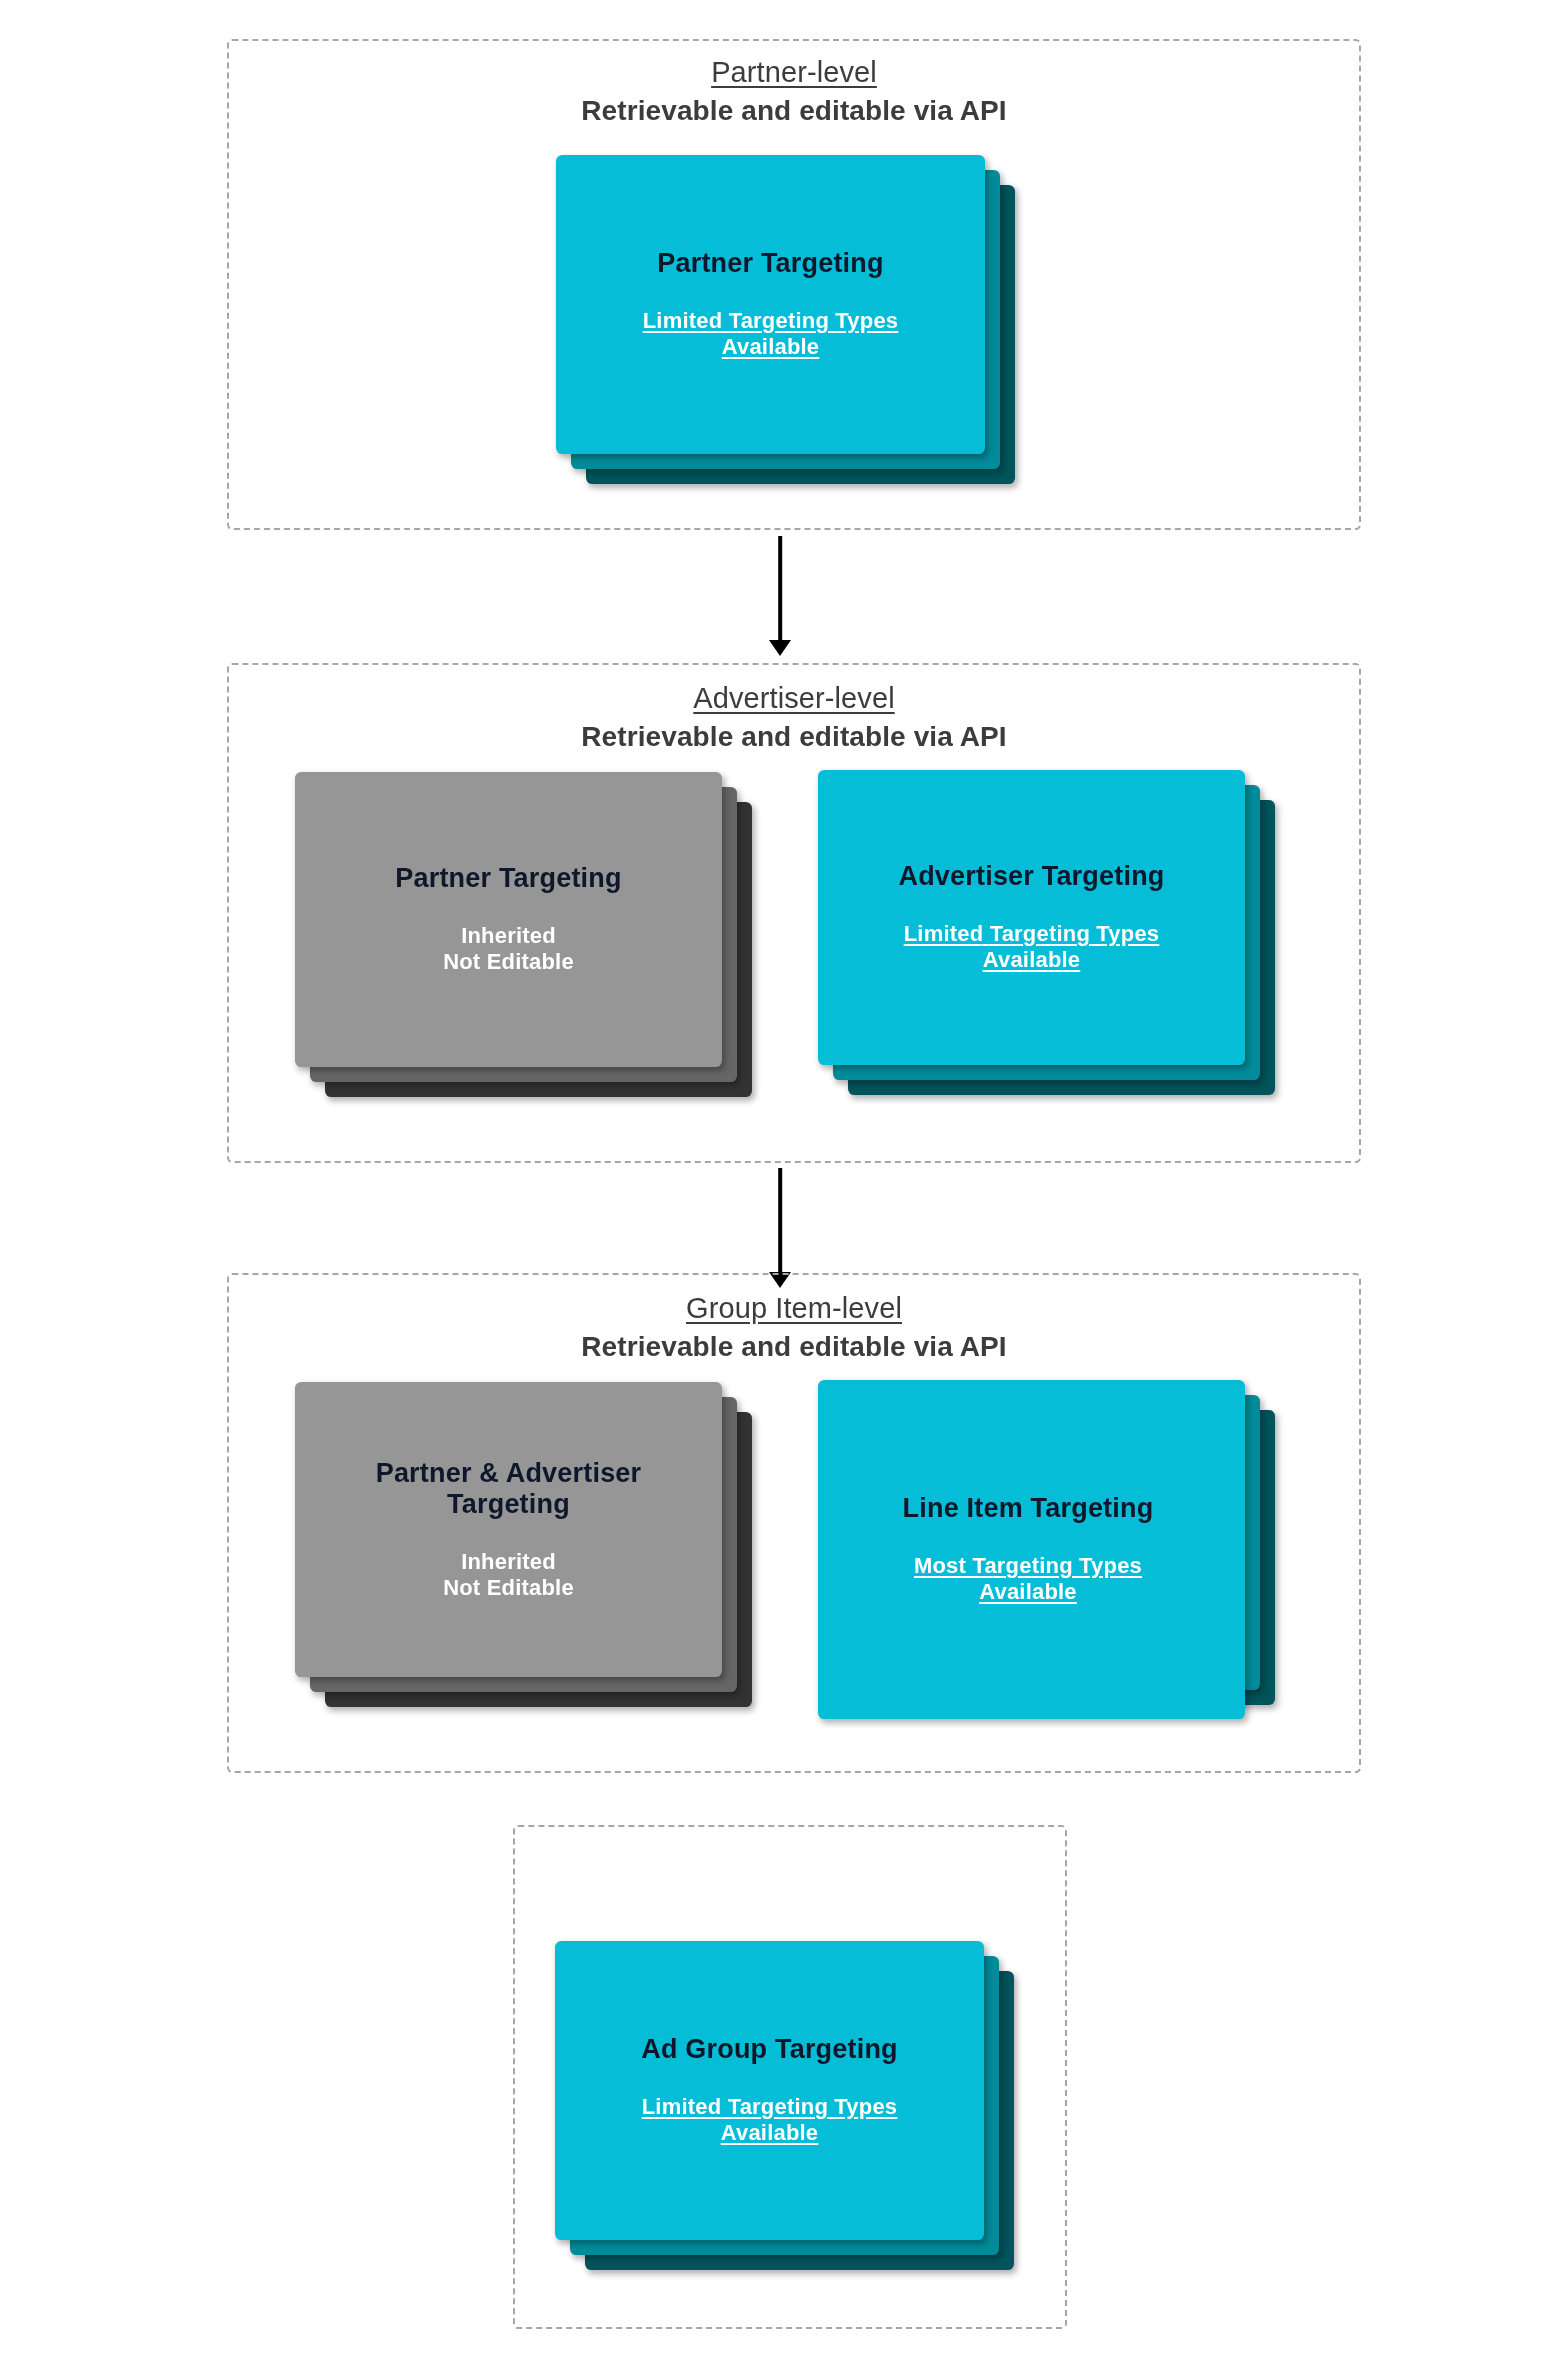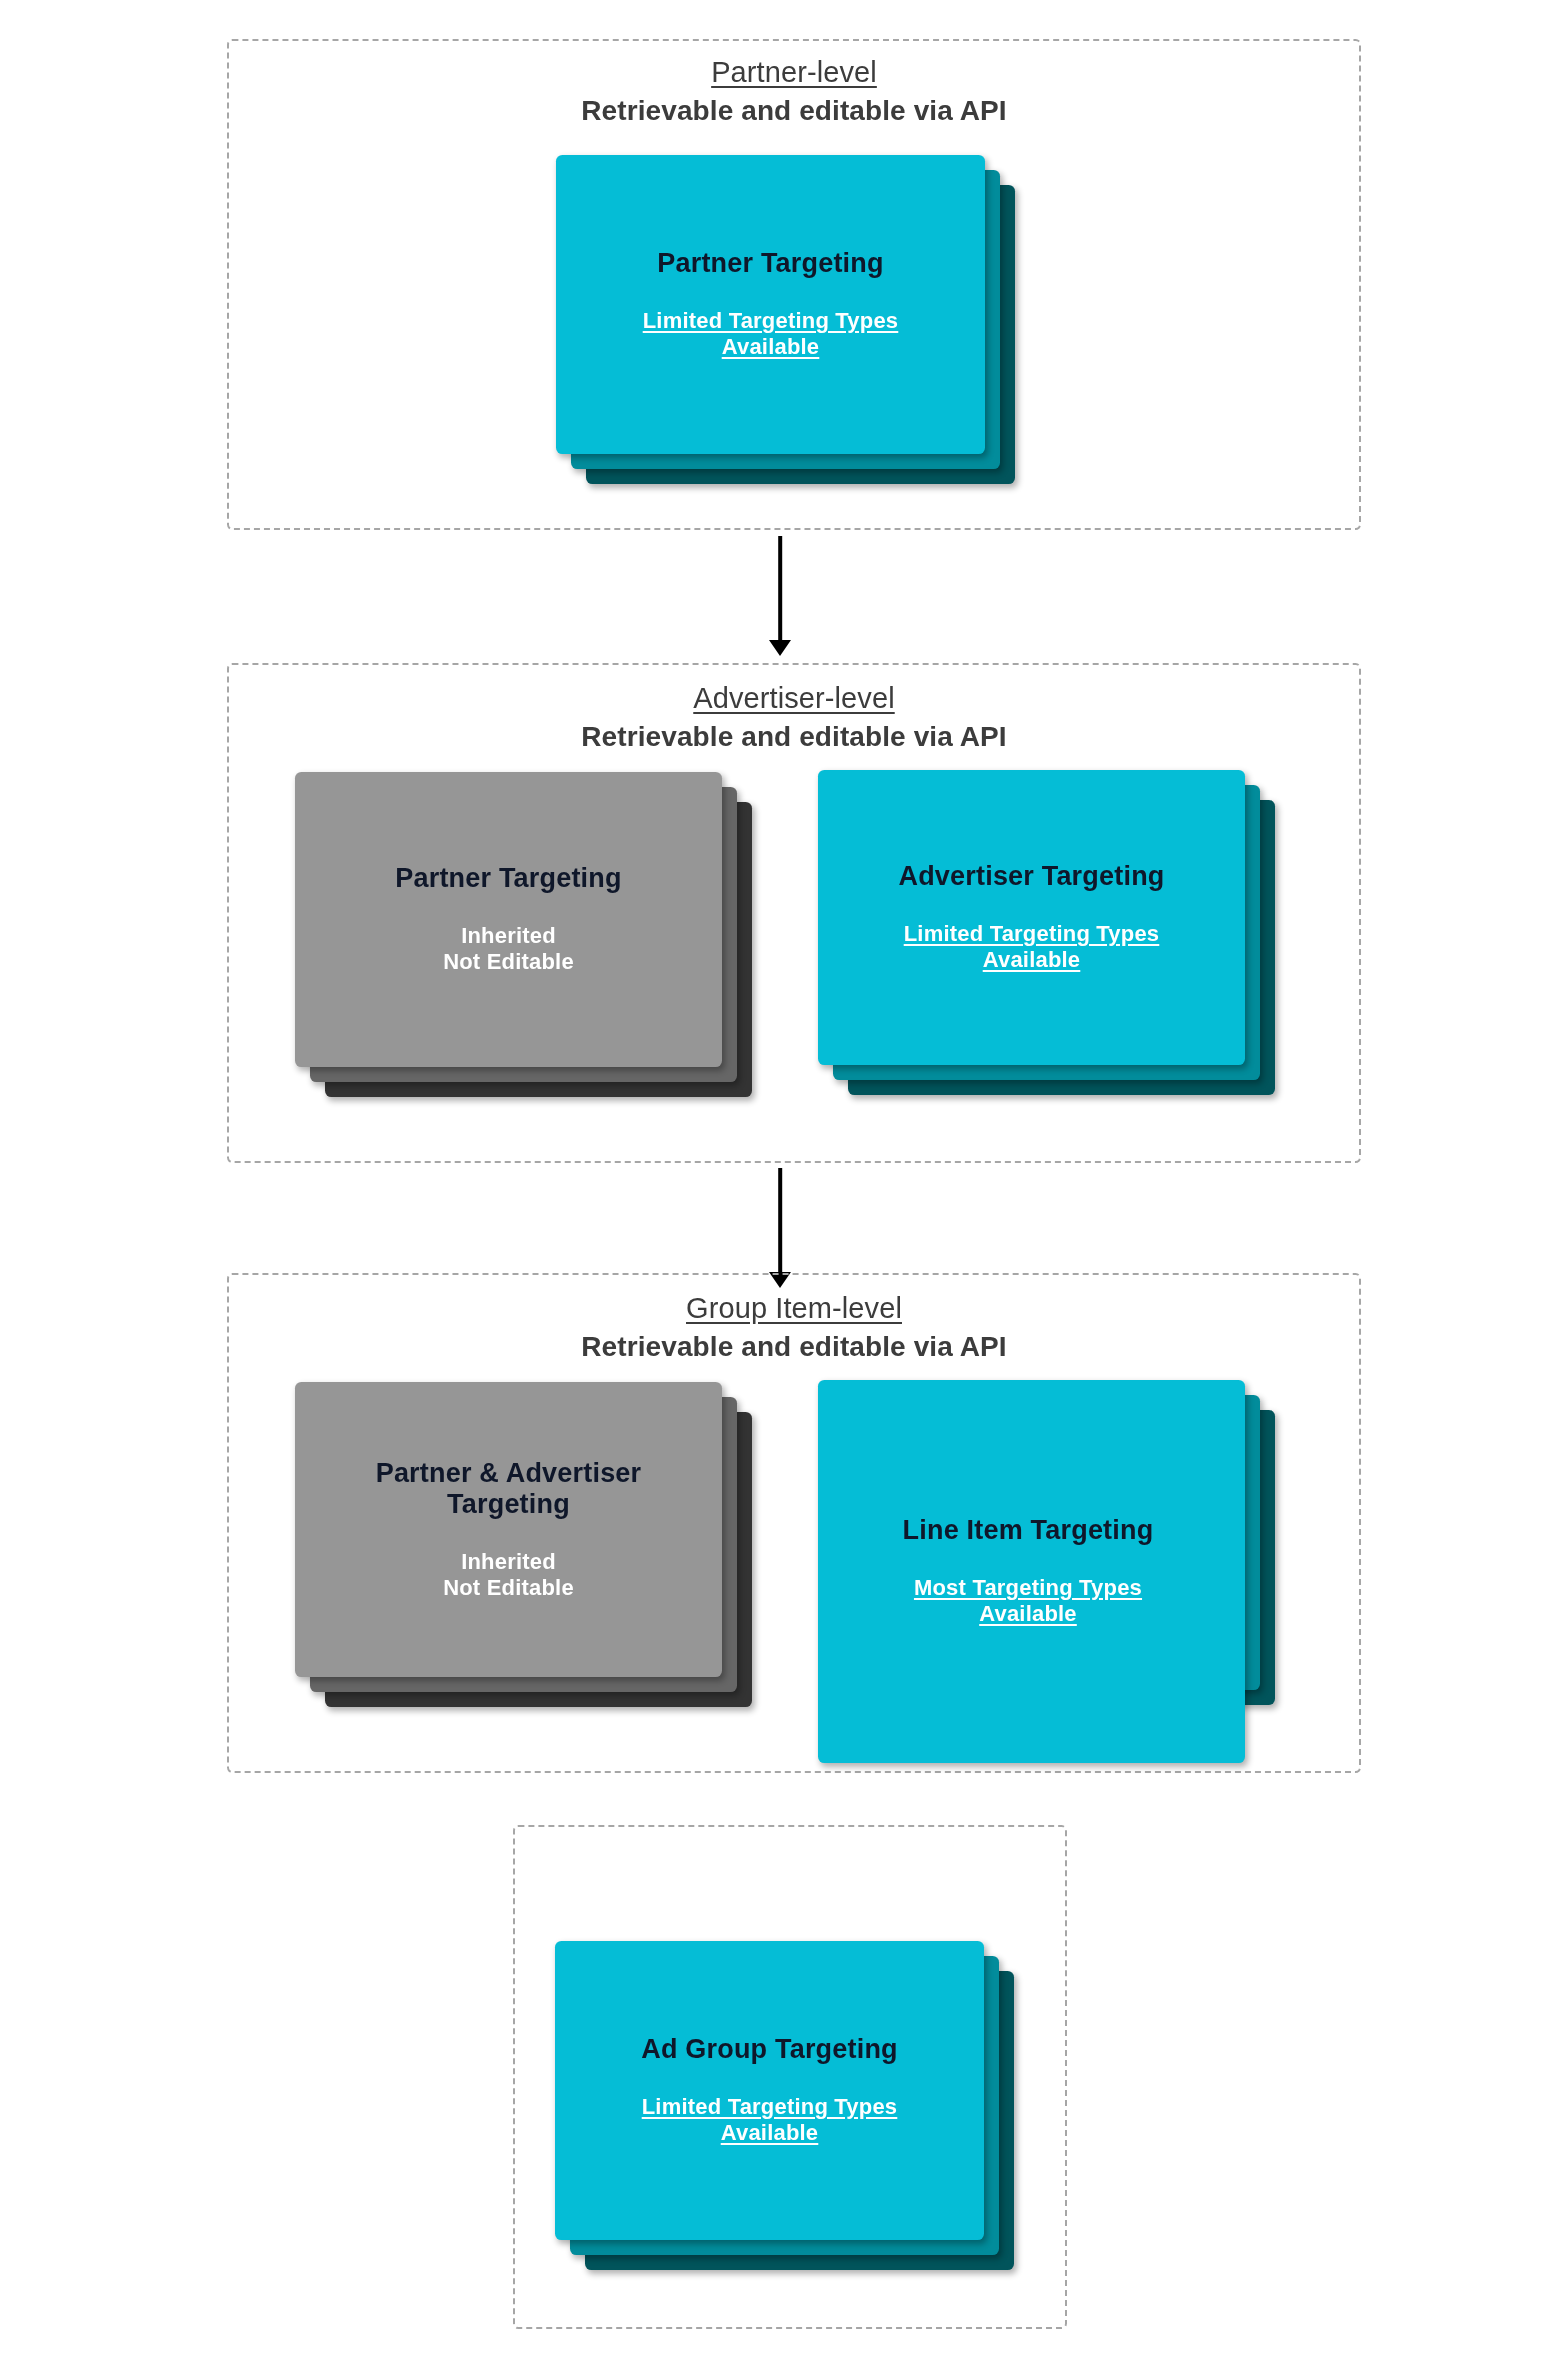--- a/index.html
+++ b/index.html
@@ -211,21 +211,21 @@
       <div class="card-note">
         <span>Inherited</span><br>
         <span>Not Editable</span>
       </div>
     </div>
   </div>
 
   <div class="card-stack teal" style="left:589px; top:105px; width:473px; height:348px;">
     <div class="card-layer back" style="left:30px; top:30px; width:427px; height:295px;"></div>
     <div class="card-layer mid" style="left:15px; top:15px; width:427px; height:295px;"></div>
-    <div class="card-layer front" style="left:0px; top:0px; width:427px; height:383px;padding-left:16px;">
+    <div class="card-layer front" style="left:0px; top:0px; width:427px; height:339px;padding-left:16px;">
       <div class="card-title">Line Item Targeting</div>
       <div class="card-note underlined">
         <span>Most Targeting Types</span><br>
         <span>Available</span>
       </div>
     </div>
   </div>
 </div>
 
 <div class="panel" style="left:513px; top:1825px; width:554px; height:504px;">

